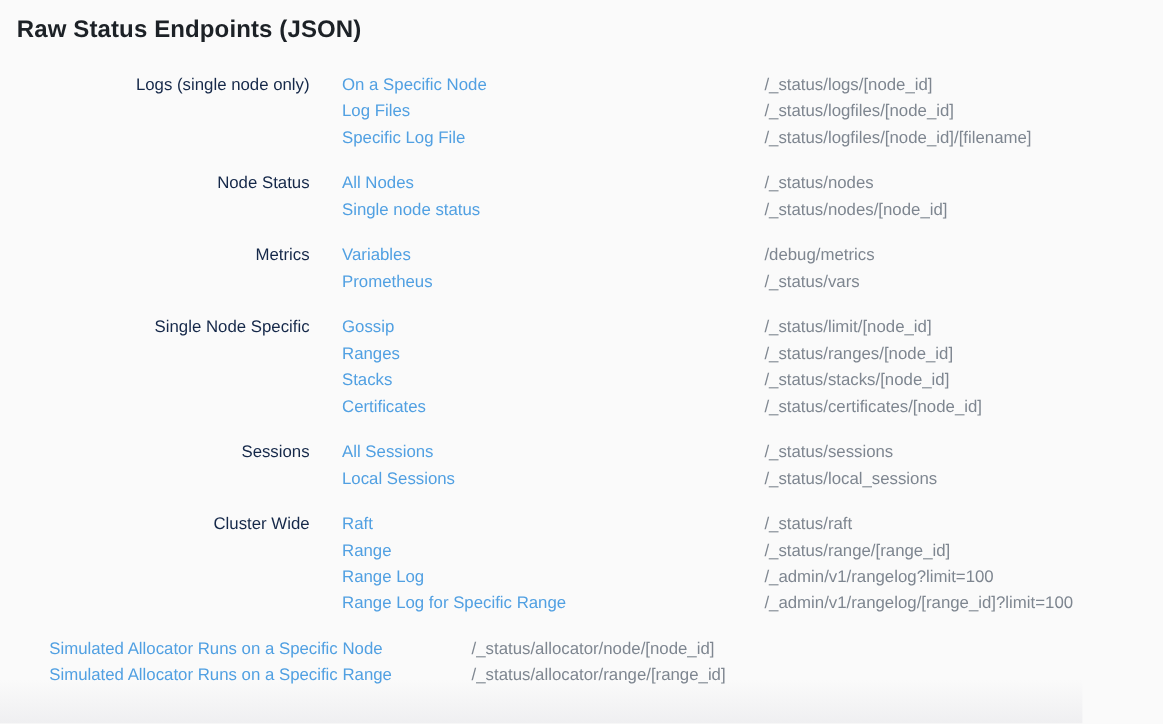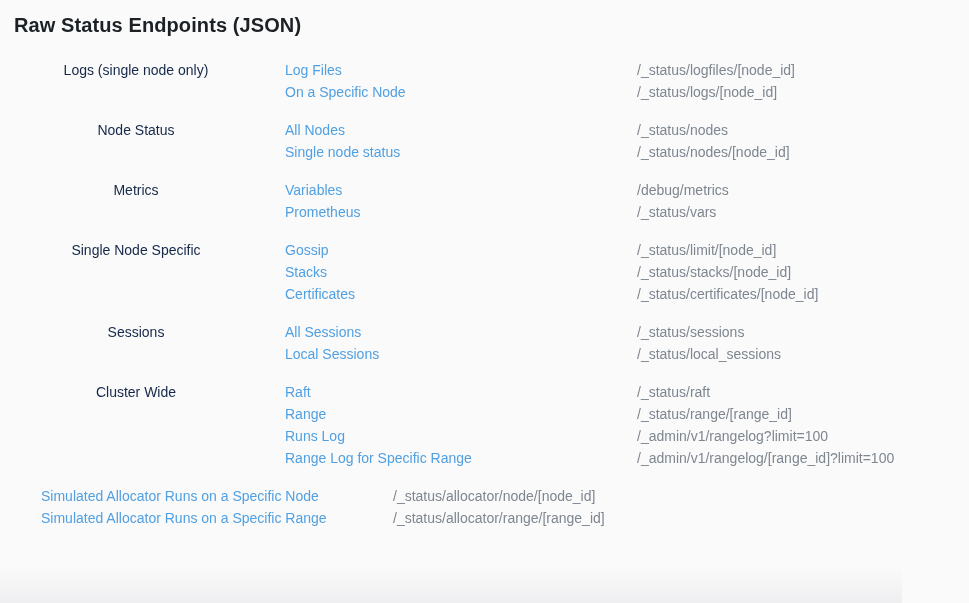--- a/index.html
+++ b/index.html
@@ -22,21 +22,21 @@
     font-weight: 600;
     color: #1c2126;
     letter-spacing: 0.1px;
   }
   .section {
     display: grid;
     grid-template-columns: 244px 1fr;
     margin-bottom: 16px;
   }
   .category {
-    text-align: center;
+    text-align: right;
     font-size: 14px;
     line-height: 22px;
     color: #152849;
     font-weight: 400;
   }
   .rows { padding-left: 27px; }
   .row {
     display: grid;
     grid-template-columns: 352px 1fr;
   }
@@ -58,29 +58,33 @@
 <body>
 
 <div class="page">
   <h1 class="page-title">Raw Status Endpoints (JSON)</h1>
 
   <main>
   <section class="section">
     <div class="category">Logs (single node only)</div>
     <div class="rows">
   <div class="row">
+    <a class="link" href="#">On a Specific Node</a>
+    <span class="endpoint">/_status/logs/[node_id]</span>
+  </div>
+
+  <div class="row">
     <a class="link" href="#">Log Files</a>
     <span class="endpoint">/_status/logfiles/[node_id]</span>
   </div>
 
   <div class="row">
-    <a class="link" href="#">On a Specific Node</a>
-    <span class="endpoint">/_status/logs/[node_id]</span>
+    <a class="link" href="#">Specific Log File</a>
+    <span class="endpoint">/_status/logfiles/[node_id]/[filename]</span>
   </div>
-
 </div>
   </section>
 
   <section class="section">
     <div class="category">Node Status</div>
     <div class="rows">
   <div class="row">
     <a class="link" href="#">All Nodes</a>
     <span class="endpoint">/_status/nodes</span>
   </div>
@@ -108,20 +112,24 @@
   </section>
 
   <section class="section">
     <div class="category">Single Node Specific</div>
     <div class="rows">
   <div class="row">
     <a class="link" href="#">Gossip</a>
     <span class="endpoint">/_status/limit/[node_id]</span>
   </div>
 
+  <div class="row">
+    <a class="link" href="#">Ranges</a>
+    <span class="endpoint">/_status/ranges/[node_id]</span>
+  </div>
 
   <div class="row">
     <a class="link" href="#">Stacks</a>
     <span class="endpoint">/_status/stacks/[node_id]</span>
   </div>
 
   <div class="row">
     <a class="link" href="#">Certificates</a>
     <span class="endpoint">/_status/certificates/[node_id]</span>
   </div>
@@ -150,21 +158,21 @@
     <a class="link" href="#">Raft</a>
     <span class="endpoint">/_status/raft</span>
   </div>
 
   <div class="row">
     <a class="link" href="#">Range</a>
     <span class="endpoint">/_status/range/[range_id]</span>
   </div>
 
   <div class="row">
-    <a class="link" href="#">Runs Log</a>
+    <a class="link" href="#">Range Log</a>
     <span class="endpoint">/_admin/v1/rangelog?limit=100</span>
   </div>
 
   <div class="row">
     <a class="link" href="#">Range Log for Specific Range</a>
     <span class="endpoint">/_admin/v1/rangelog/[range_id]?limit=100</span>
   </div>
 </div>
   </section>
 

